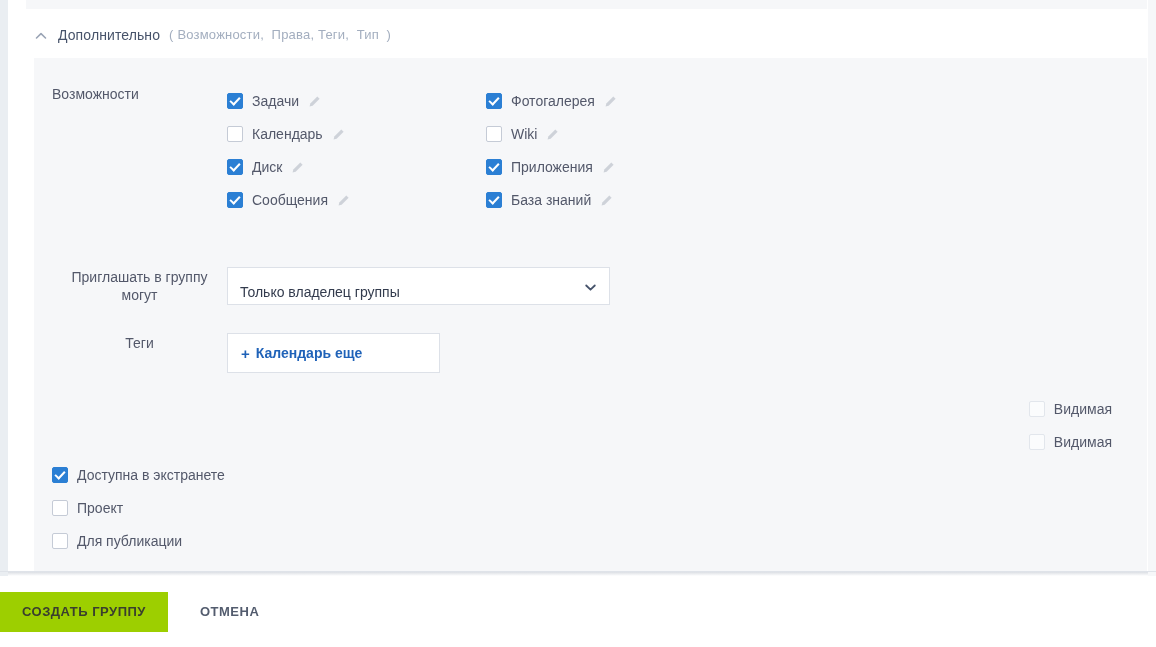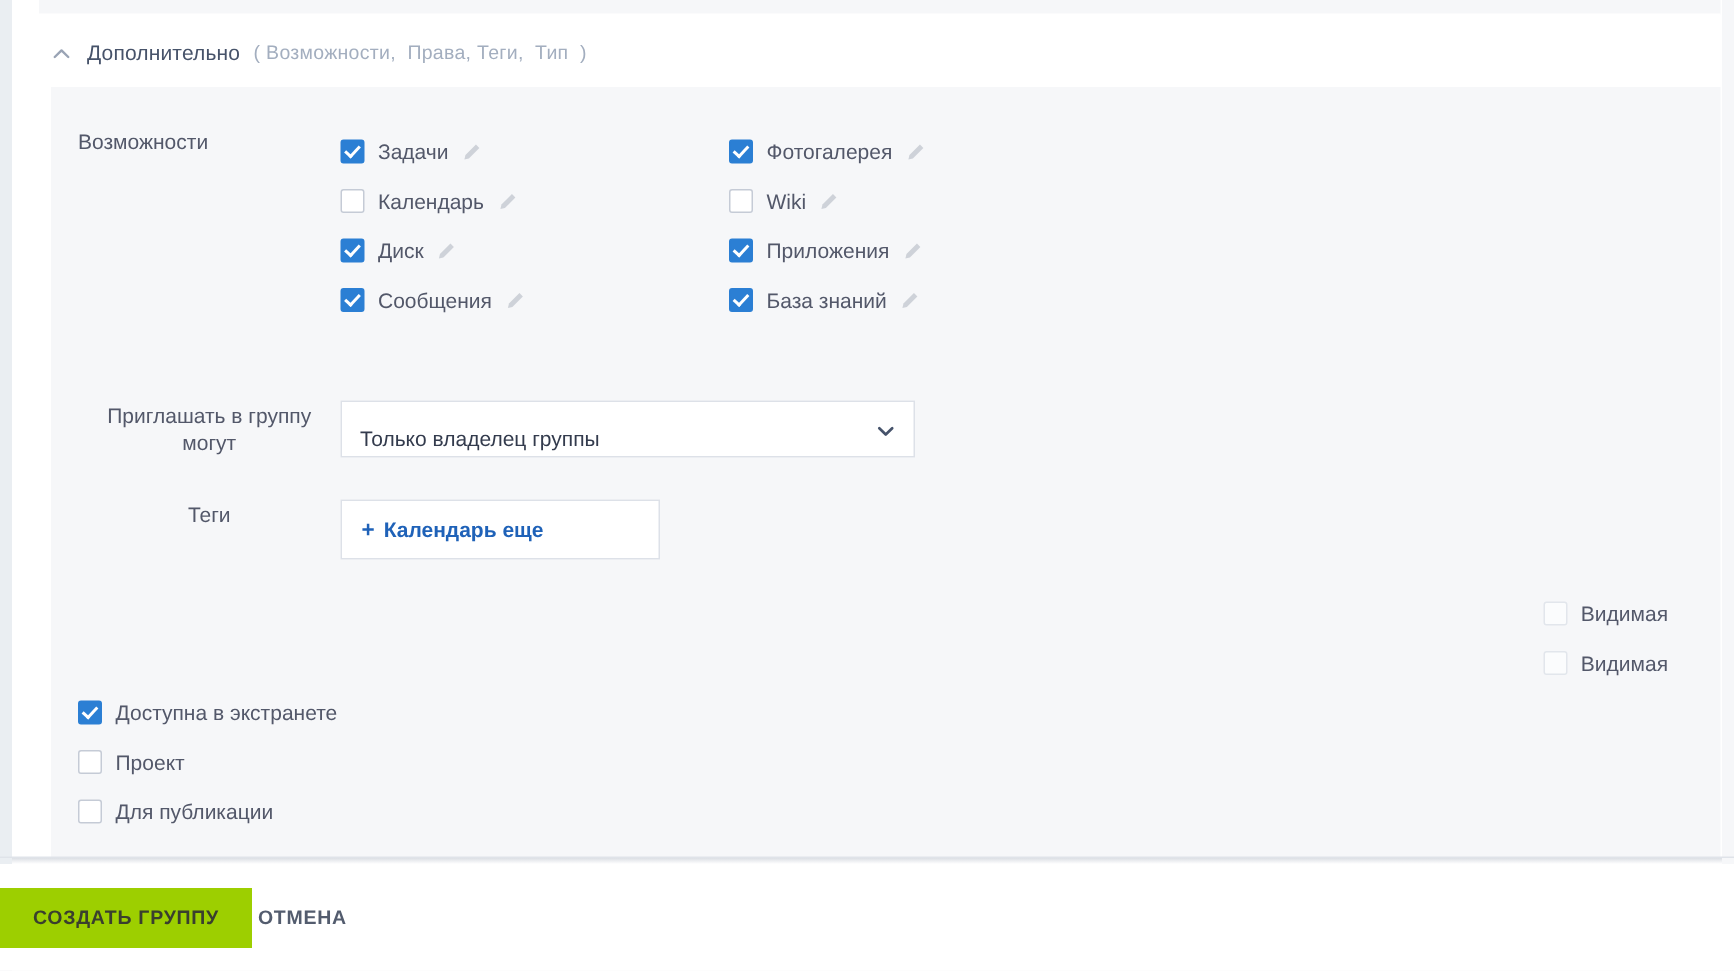--- a/index.html
+++ b/index.html
@@ -283,21 +283,21 @@
     font-family: inherit;
     font-size: 13px;
     font-weight: bold;
     letter-spacing: .5px;
     cursor: pointer;
     text-transform: uppercase;
     display: inline-flex;
     align-items: center;
   }
   .btn-link {
-    margin-left: 4px;
+    margin-left: 32px;
     background: none;
     border: none;
     font-family: inherit;
     font-size: 13px;
     font-weight: bold;
     letter-spacing: .5px;
     color: #535c6e;
     cursor: pointer;
     text-transform: uppercase;
     padding: 0;

